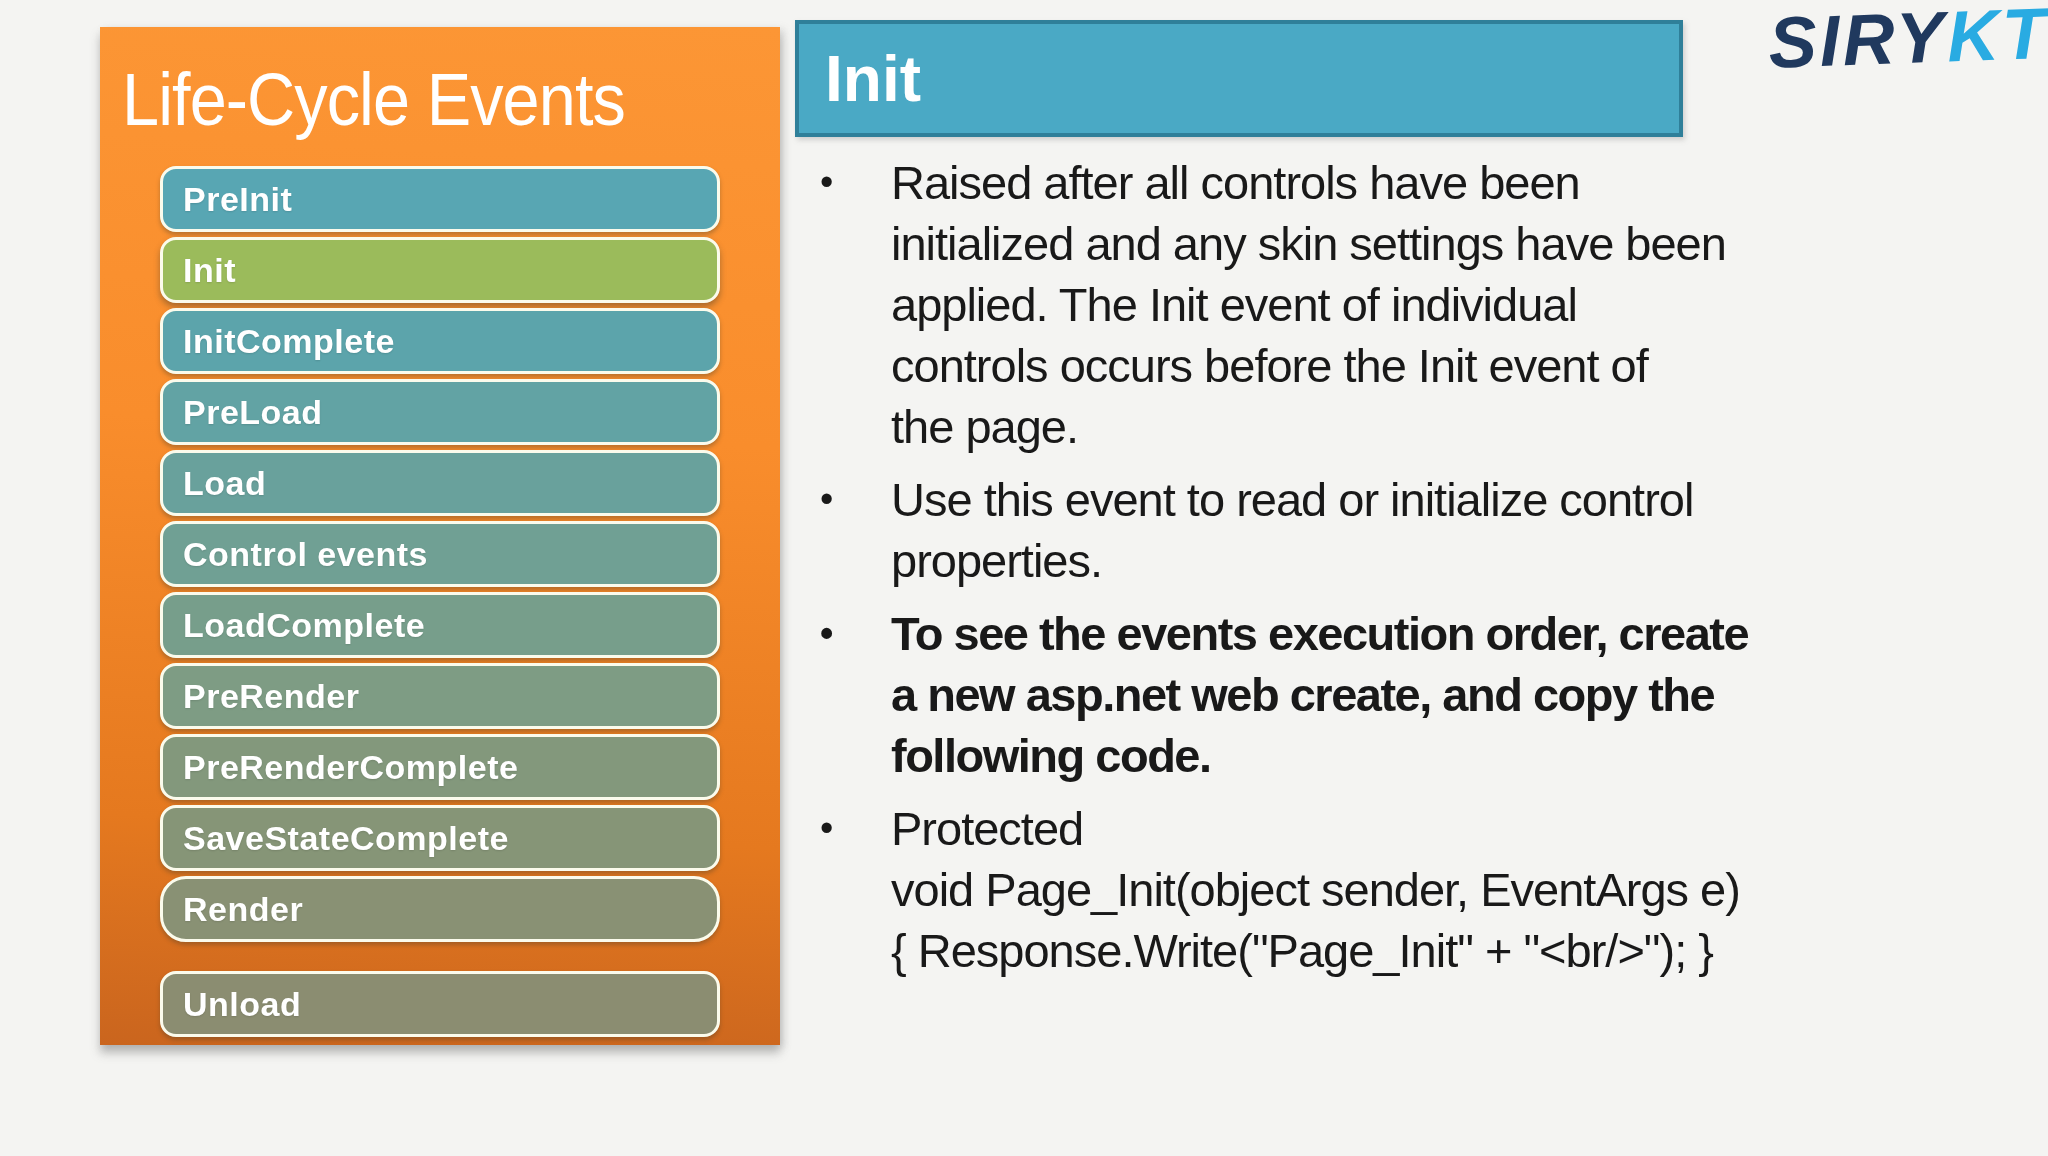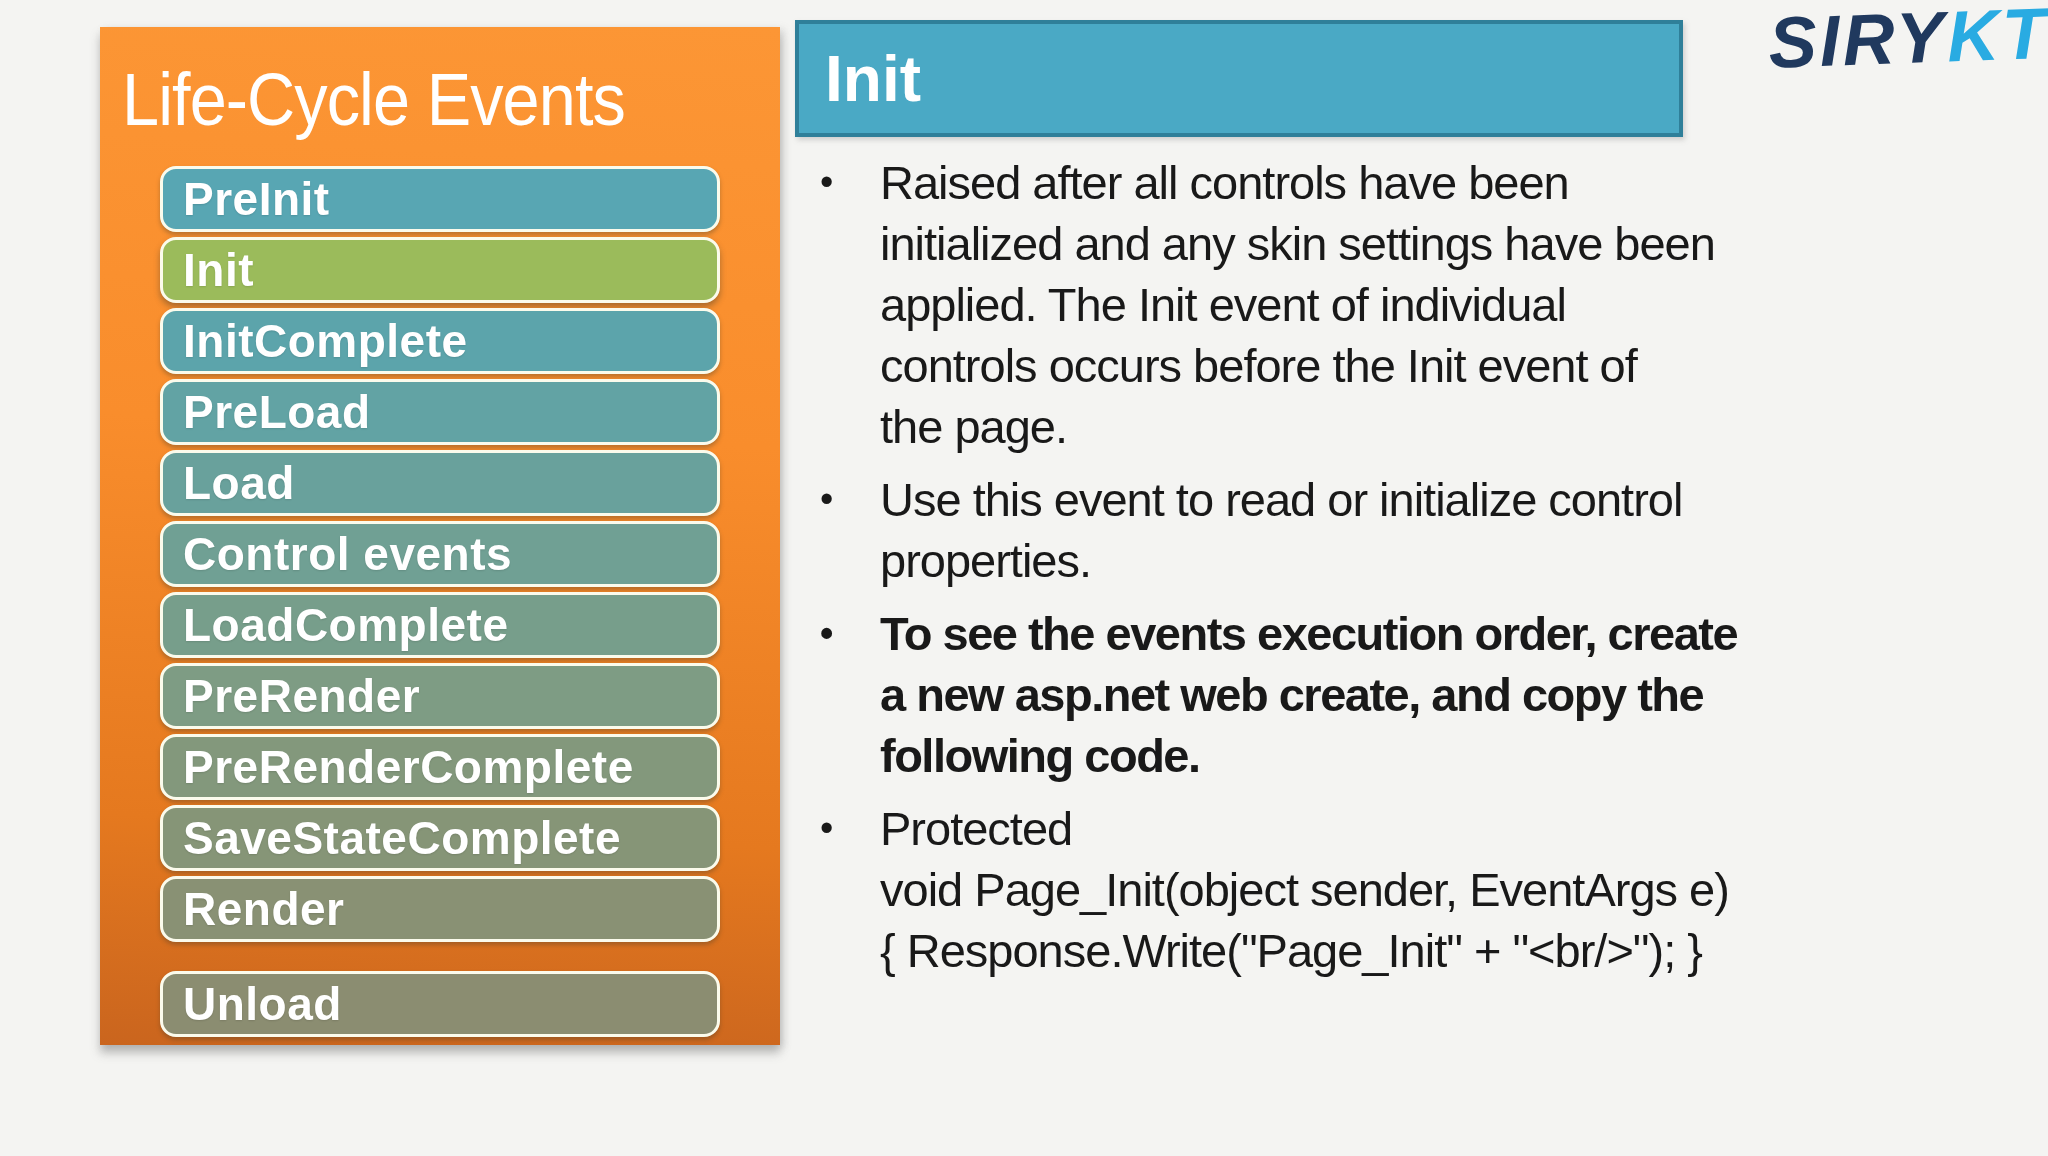--- a/index.html
+++ b/index.html
@@ -23,21 +23,21 @@
   }
   .event-list { position:absolute; left:60px; top:139px; width:560px; }
   .event-item {
     box-sizing:border-box; height:66px; margin-bottom:5px;
     border:3px solid #fbfbec; border-radius:16px;
     display:flex; align-items:center; padding-left:20px;
     box-shadow:0 3px 4px rgba(70,60,40,.35);
   }
   .event-item.highlighted { box-shadow:0 4px 6px rgba(70,60,40,.45); }
   .event-label {
-    color:#ffffff; font-weight:bold; font-size:46px; letter-spacing:.5px;
+    color:#ffffff; font-weight:bold; font-size:34px; letter-spacing:.5px;
     white-space:nowrap; text-shadow:0 1px 2px rgba(0,0,0,.12);
   }
 
   
   .content-header {
     position:absolute; left:795px; top:20px; width:888px; height:117px;
     box-sizing:border-box; background:#4aa9c5; border:4px solid #2f7f99;
     display:flex; align-items:center; padding-left:26px;
     box-shadow:2px 3px 5px rgba(140,140,140,.35);
   }
@@ -48,21 +48,21 @@
     margin:0; padding:0; list-style:none;
   }
   .bullet {
     display:grid; grid-template-columns:70px 1fr;
     margin-bottom:12px; color:#191919;
     font-size:47px; line-height:61px;
     letter-spacing:-1px;
   }
   .bullet .dot { font-size:38px; line-height:61px; padding-left:10px; }
   .bullet.bold { font-weight:bold; letter-spacing:-1.5px; }
-  .bullet-line { white-space:nowrap; }
+  .bullet-line { white-space:nowrap;margin-left:11px; }
 
   
   .logo {
     position:absolute; top:-8px; right:0px;
     font-size:72px; font-weight:bold; font-style:italic;
     letter-spacing:3px; white-space:nowrap;
     transform:rotate(-2deg); transform-origin:right top;
   }
 </style>
 </head>
@@ -100,21 +100,21 @@
   </div>
         <div class="event-item" style="background: rgb(126, 156, 132);">
     <span class="event-label">PreRender</span>
   </div>
         <div class="event-item" style="background: rgb(131, 152, 124);">
     <span class="event-label">PreRenderComplete</span>
   </div>
         <div class="event-item" style="background: rgb(134, 149, 119);">
     <span class="event-label">SaveStateComplete</span>
   </div>
-        <div class="event-item" style="background: rgb(137, 145, 116);">
+        <div class="event-item" style="background: rgb(137, 145, 116); border-radius: 26px;">
     <span class="event-label">Render</span>
   </div>
         <div class="event-item" style="background: rgb(139, 141, 113); margin-top: 29px;">
     <span class="event-label">Unload</span>
   </div>
       </div>
   </section>
 
   <section>
     <header class="content-header" style="background: rgb(74, 169, 197); border-color: rgb(47, 127, 153);">

